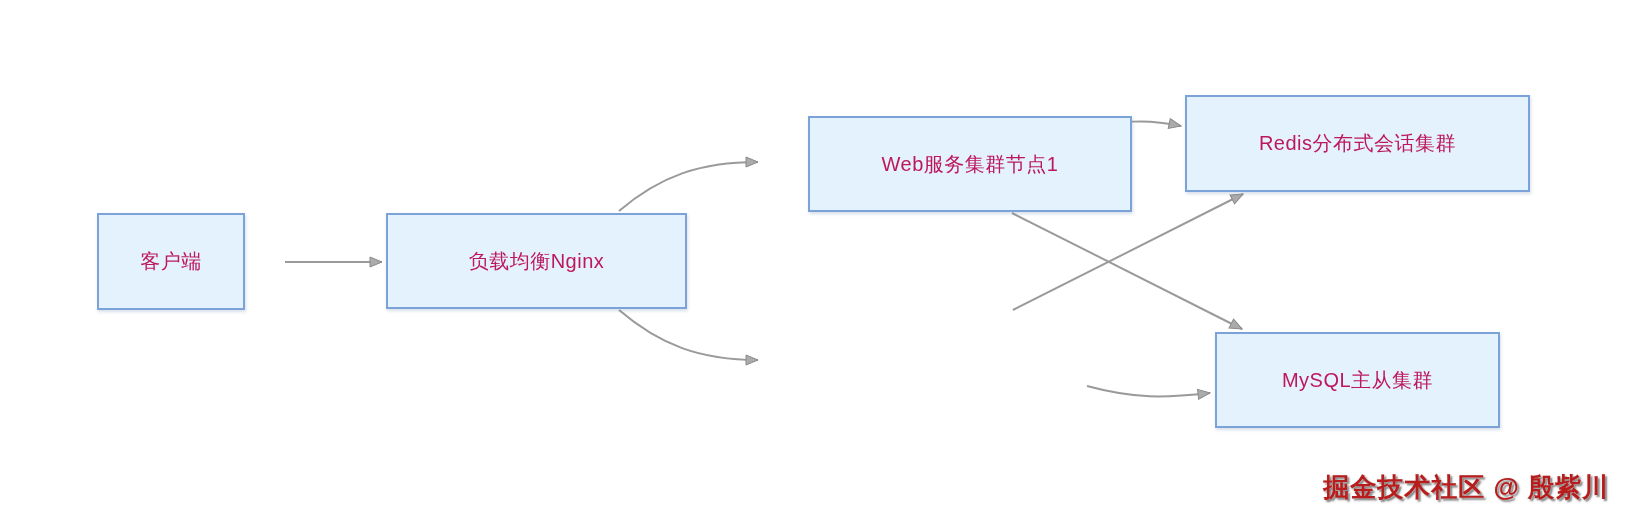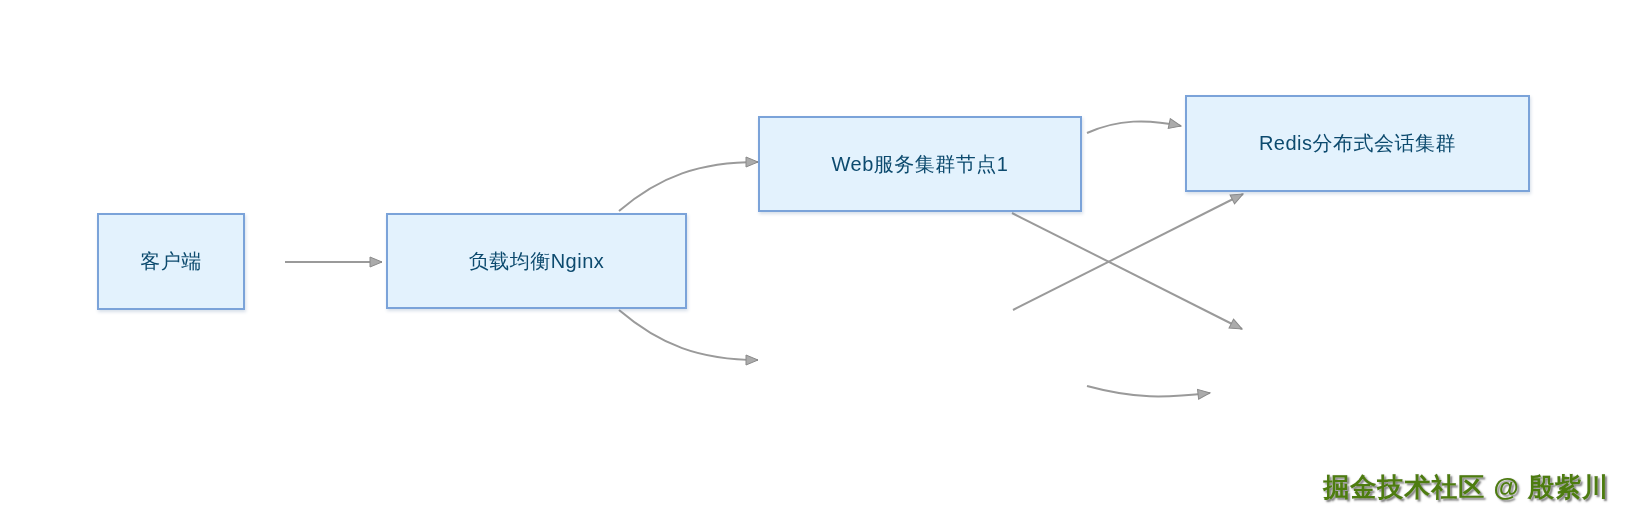--- a/index.html
+++ b/index.html
@@ -25,37 +25,37 @@
   .node {
     position: absolute;
     box-sizing: border-box;
     background: #e3f2fd;
     border: 2px solid #7ba3d9;
     box-shadow: 1px 2px 3px rgba(100, 130, 170, 0.25);
     display: flex;
     align-items: center;
     justify-content: center;
     font-size: 20px;
-    color: #0c4a6e;
+    color: #be185d;
     letter-spacing: 0.5px;
     white-space: nowrap;
   }
   .node-client { left: 97px;  top: 213px; width: 148px; height: 97px; }
   .node-nginx  { left: 386px; top: 213px; width: 301px; height: 96px; }
-  .node-web1   { left: 758px; top: 116px; width: 324px; height: 96px; }
+  .node-web1   { left: 808px; top: 116px; width: 324px; height: 96px; }
   .node-web2   { left: 762px; top: 311px; width: 325px; height: 96px; }
   .node-redis  { left: 1185px; top: 95px;  width: 345px; height: 97px; }
   .node-mysql  { left: 1215px; top: 332px; width: 285px; height: 96px; }
   .watermark {
     position: absolute;
     right: 16px;
     top: 470px;
     font-size: 26px;
     font-weight: bold;
-    color: #4d7c0f;
+    color: #b91c1c;
     text-shadow: 0 0 1px #c6c6c6, 2px 2px 2px rgba(110,110,110,0.9);
     letter-spacing: 1px;
     white-space: nowrap;
   }
 </style>
 </head>
 <body>
 
 <div id="canvas">
 
@@ -86,16 +86,19 @@
 
   <div class="node node-web1">
     <span>Web服务集群节点1</span>
   </div>
 
 
   <div class="node node-redis">
     <span>Redis分布式会话集群</span>
   </div>
 
+  <div class="node node-mysql">
+    <span>MySQL主从集群</span>
+  </div>
 
   <div class="watermark">掘金技术社区 @ 殷紫川</div>
 
 </div>
 
 </body></html>

